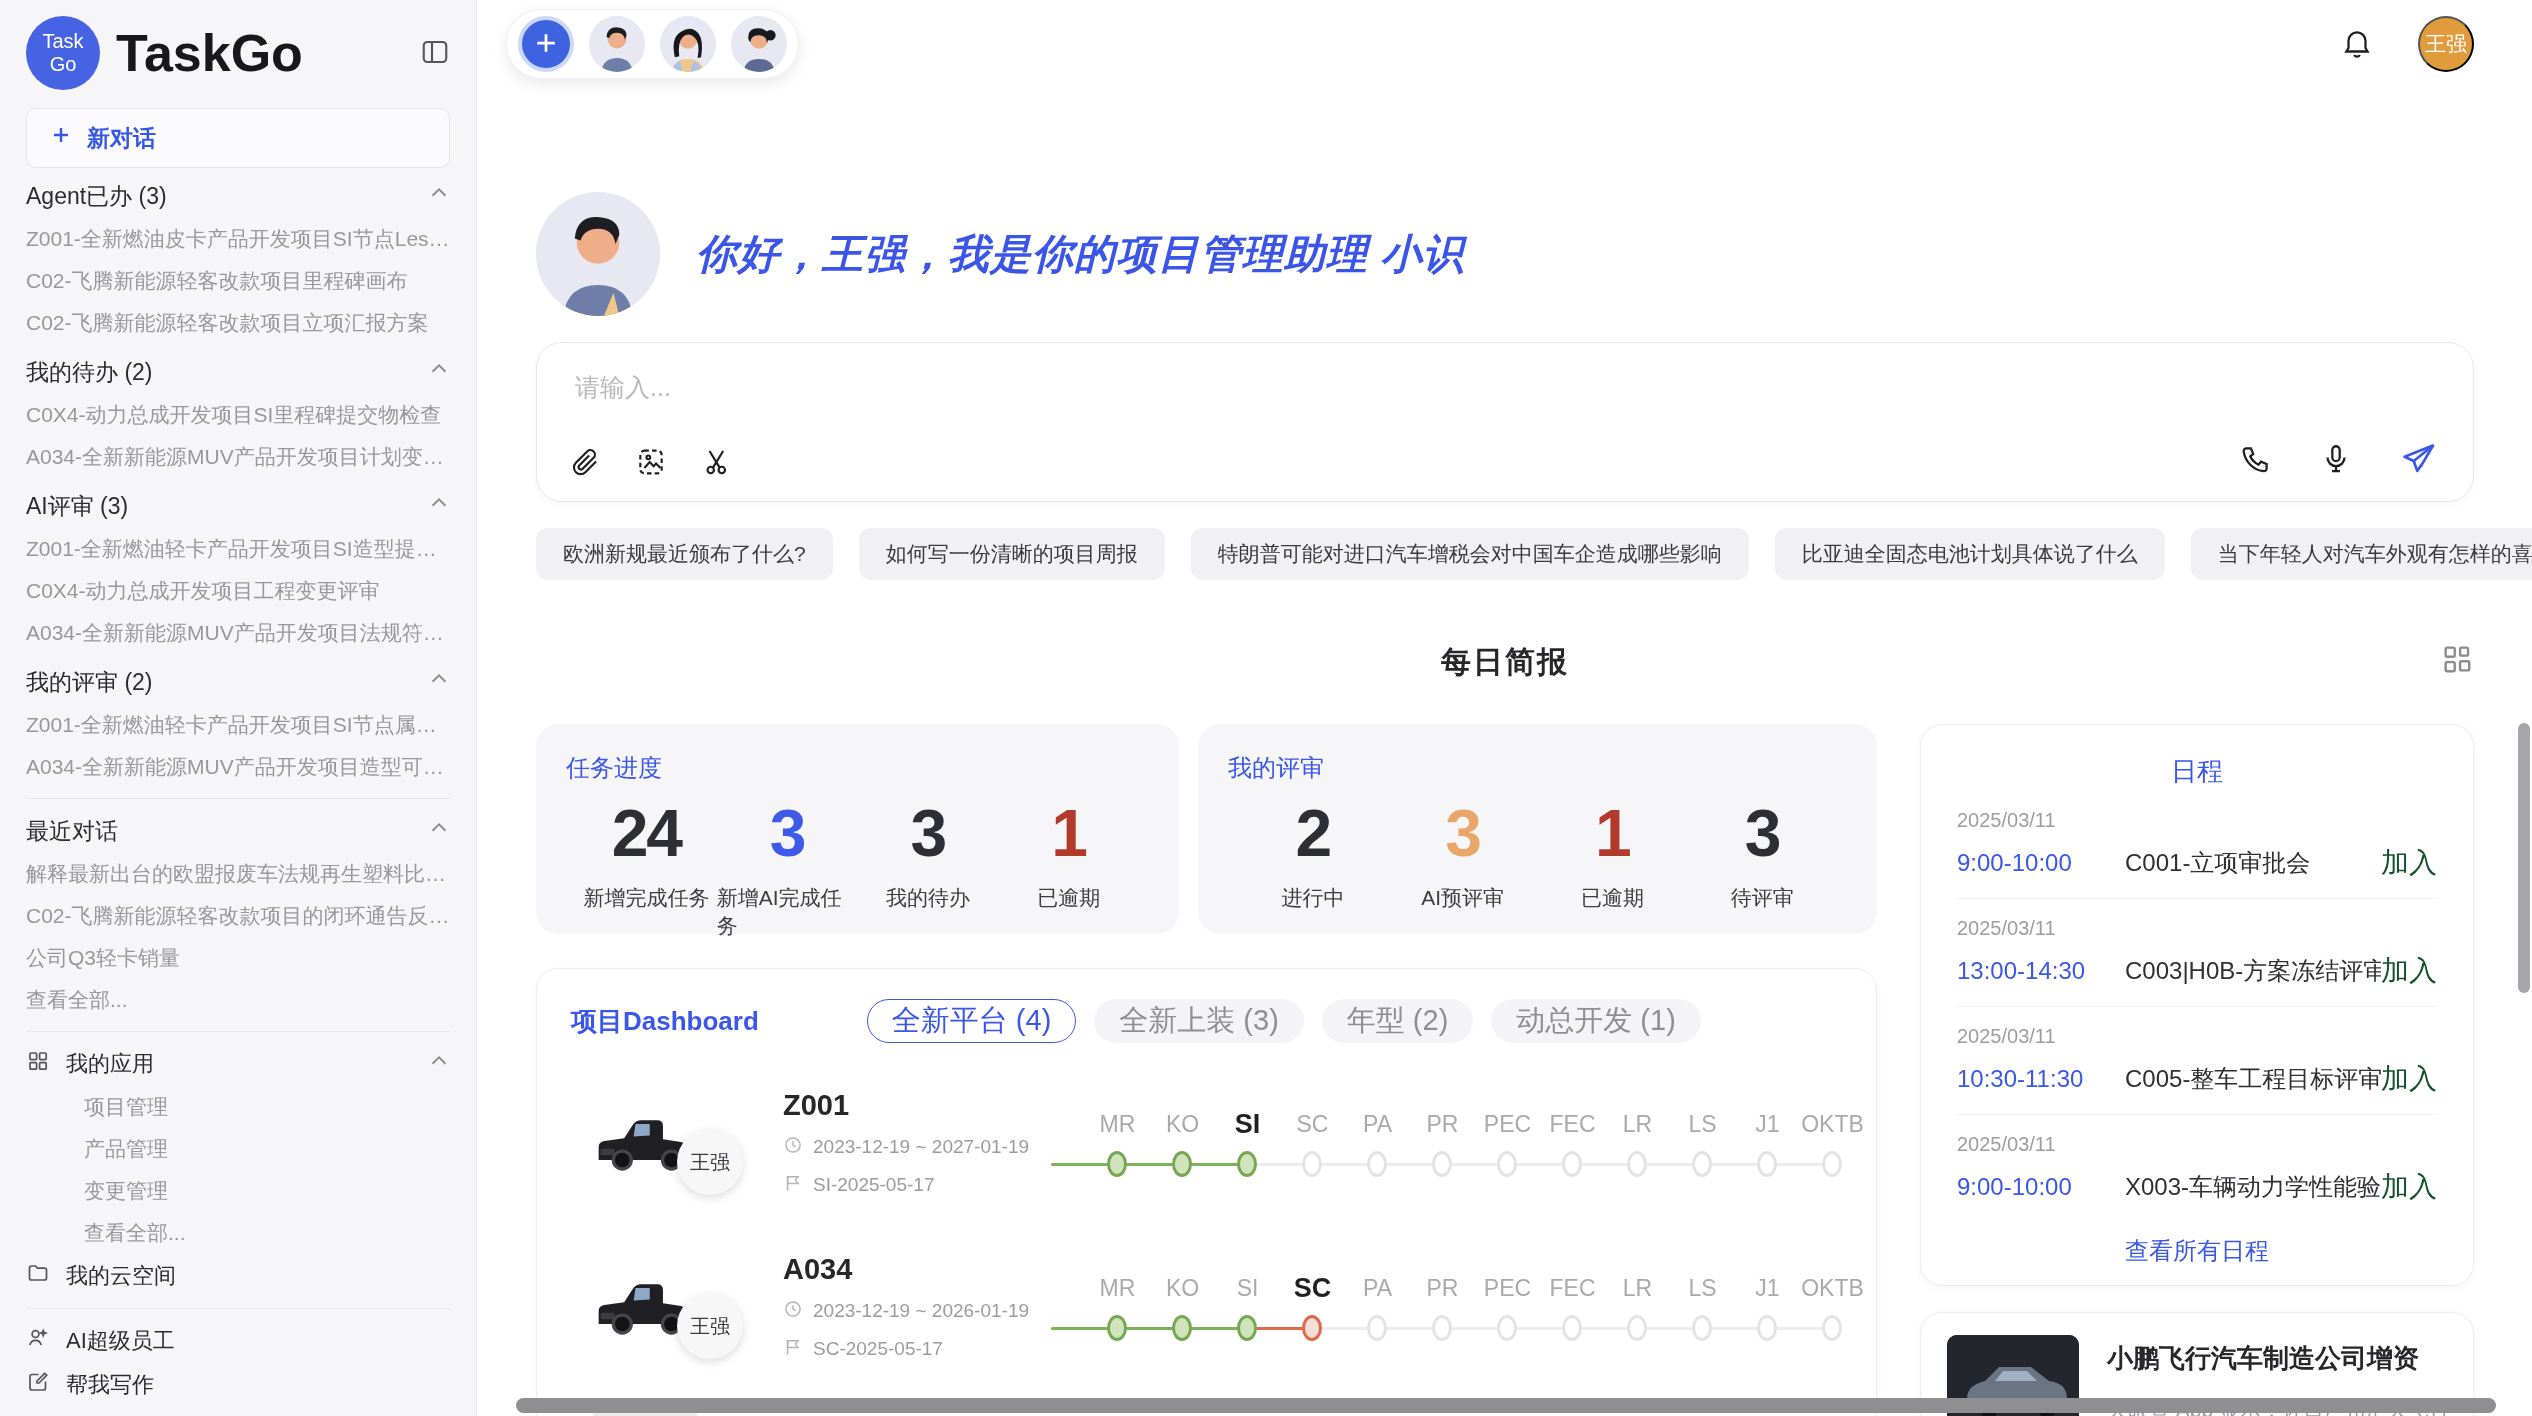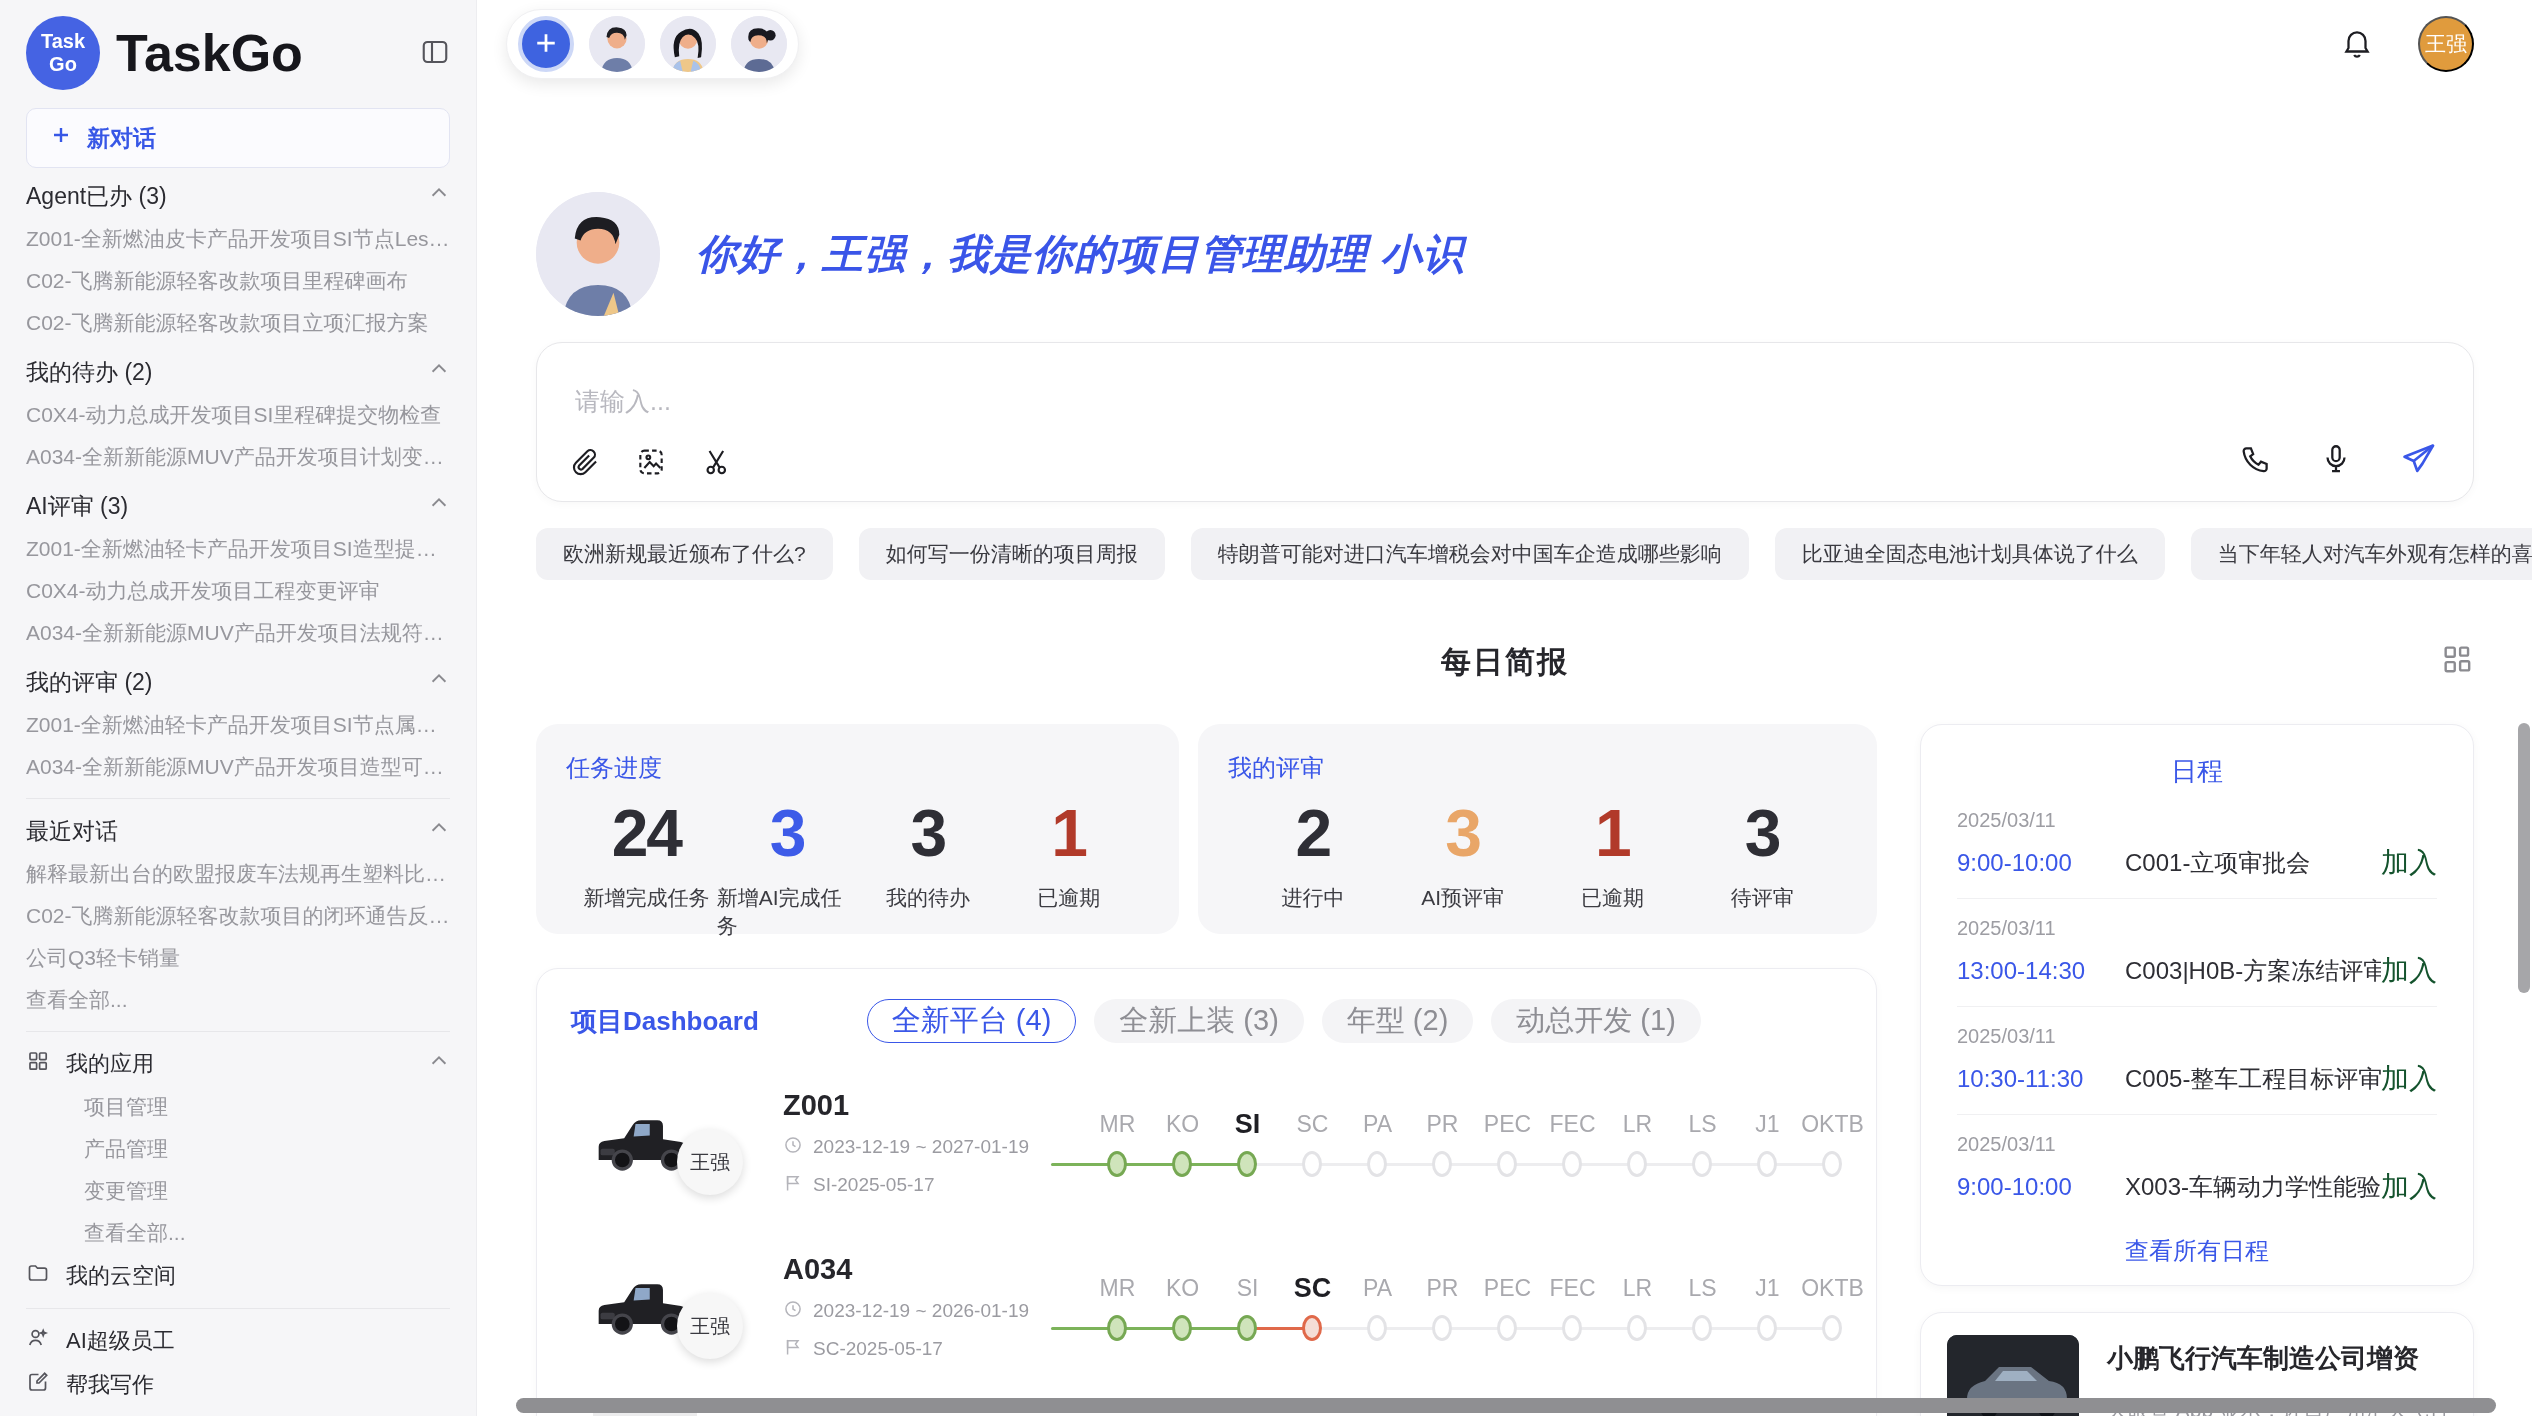--- a/index.html
+++ b/index.html
@@ -14,21 +14,21 @@
   .sidebar {
     width: 477px; min-width: 477px; height: 100%;
     background: #f6f6f8; padding: 14px 26px 0; overflow: hidden;
     border-right: 1px solid #ededf0;
   }
   .sb-top { display: flex; align-items: center; height: 78px; }
   .logo {
     width: 74px; height: 74px; border-radius: 50%;
     background: #4563e3; color: #fff;
     display: flex; flex-direction: column; align-items: center; justify-content: center;
-    font-size: 20px; line-height: 23px; font-weight: 700; flex: none;
+    font-size: 20px; line-height: 23px; font-weight: 400; flex: none;
   }
   .sb-title { font-size: 52px; font-weight: 700; margin-left: 16px; color: #17171c; flex: 1; }
   .icon-btn { background: none; border: none; cursor: pointer; color: #55555c; display: flex; align-items: center; }
 
   .new-chat {
     margin-top: 16px; height: 60px; width: 100%;
     border: 1px solid #e2e4f2; background: #fbfbfe; border-radius: 10px;
     display: flex; align-items: center; padding: 0 22px; gap: 14px;
     color: #3757e6; font-size: 23px; font-weight: 600; cursor: pointer;
   }
@@ -77,21 +77,21 @@
   .greeting { display: flex; align-items: center; gap: 36px; margin-top: 112px; }
   .greet-av { width: 124px; height: 124px; border-radius: 50%; overflow: hidden; background: #e9e9f2; flex: none; }
   .greet-title { font-size: 41px; font-weight: 700; font-style: italic; color: #3a55e8; letter-spacing: 1px; }
 
   .input-card {
     margin-top: 26px; height: 160px; position: relative;
     border: 1.5px solid #e7e7ea; border-radius: 26px; background: #fff;
     box-shadow: 0 2px 8px rgba(0,0,0,.03);
   }
   .input-field {
-    position: absolute; top: 44px; left: 18px; right: 400px;
+    position: absolute; top: 30px; left: 18px; right: 400px;
     border: none; outline: none; background: transparent;
     font-size: 25px; color: #333; padding: 0 20px;
     font-family: "Liberation Sans", "DejaVu Sans", sans-serif;
   }
   .input-field::placeholder { color: #b8b8bf; }
   .in-left { position: absolute; left: 32px; bottom: 20px; display: flex; gap: 34px; color: #1d1d22; }
   .in-right { position: absolute; right: 36px; bottom: 20px; display: flex; gap: 46px; align-items: center; color: #1d1d22; }
   .in-left .icon-btn, .in-right .icon-btn { color: #1d1d22; }
   .in-right .send { color: #3a57e8; }
 

